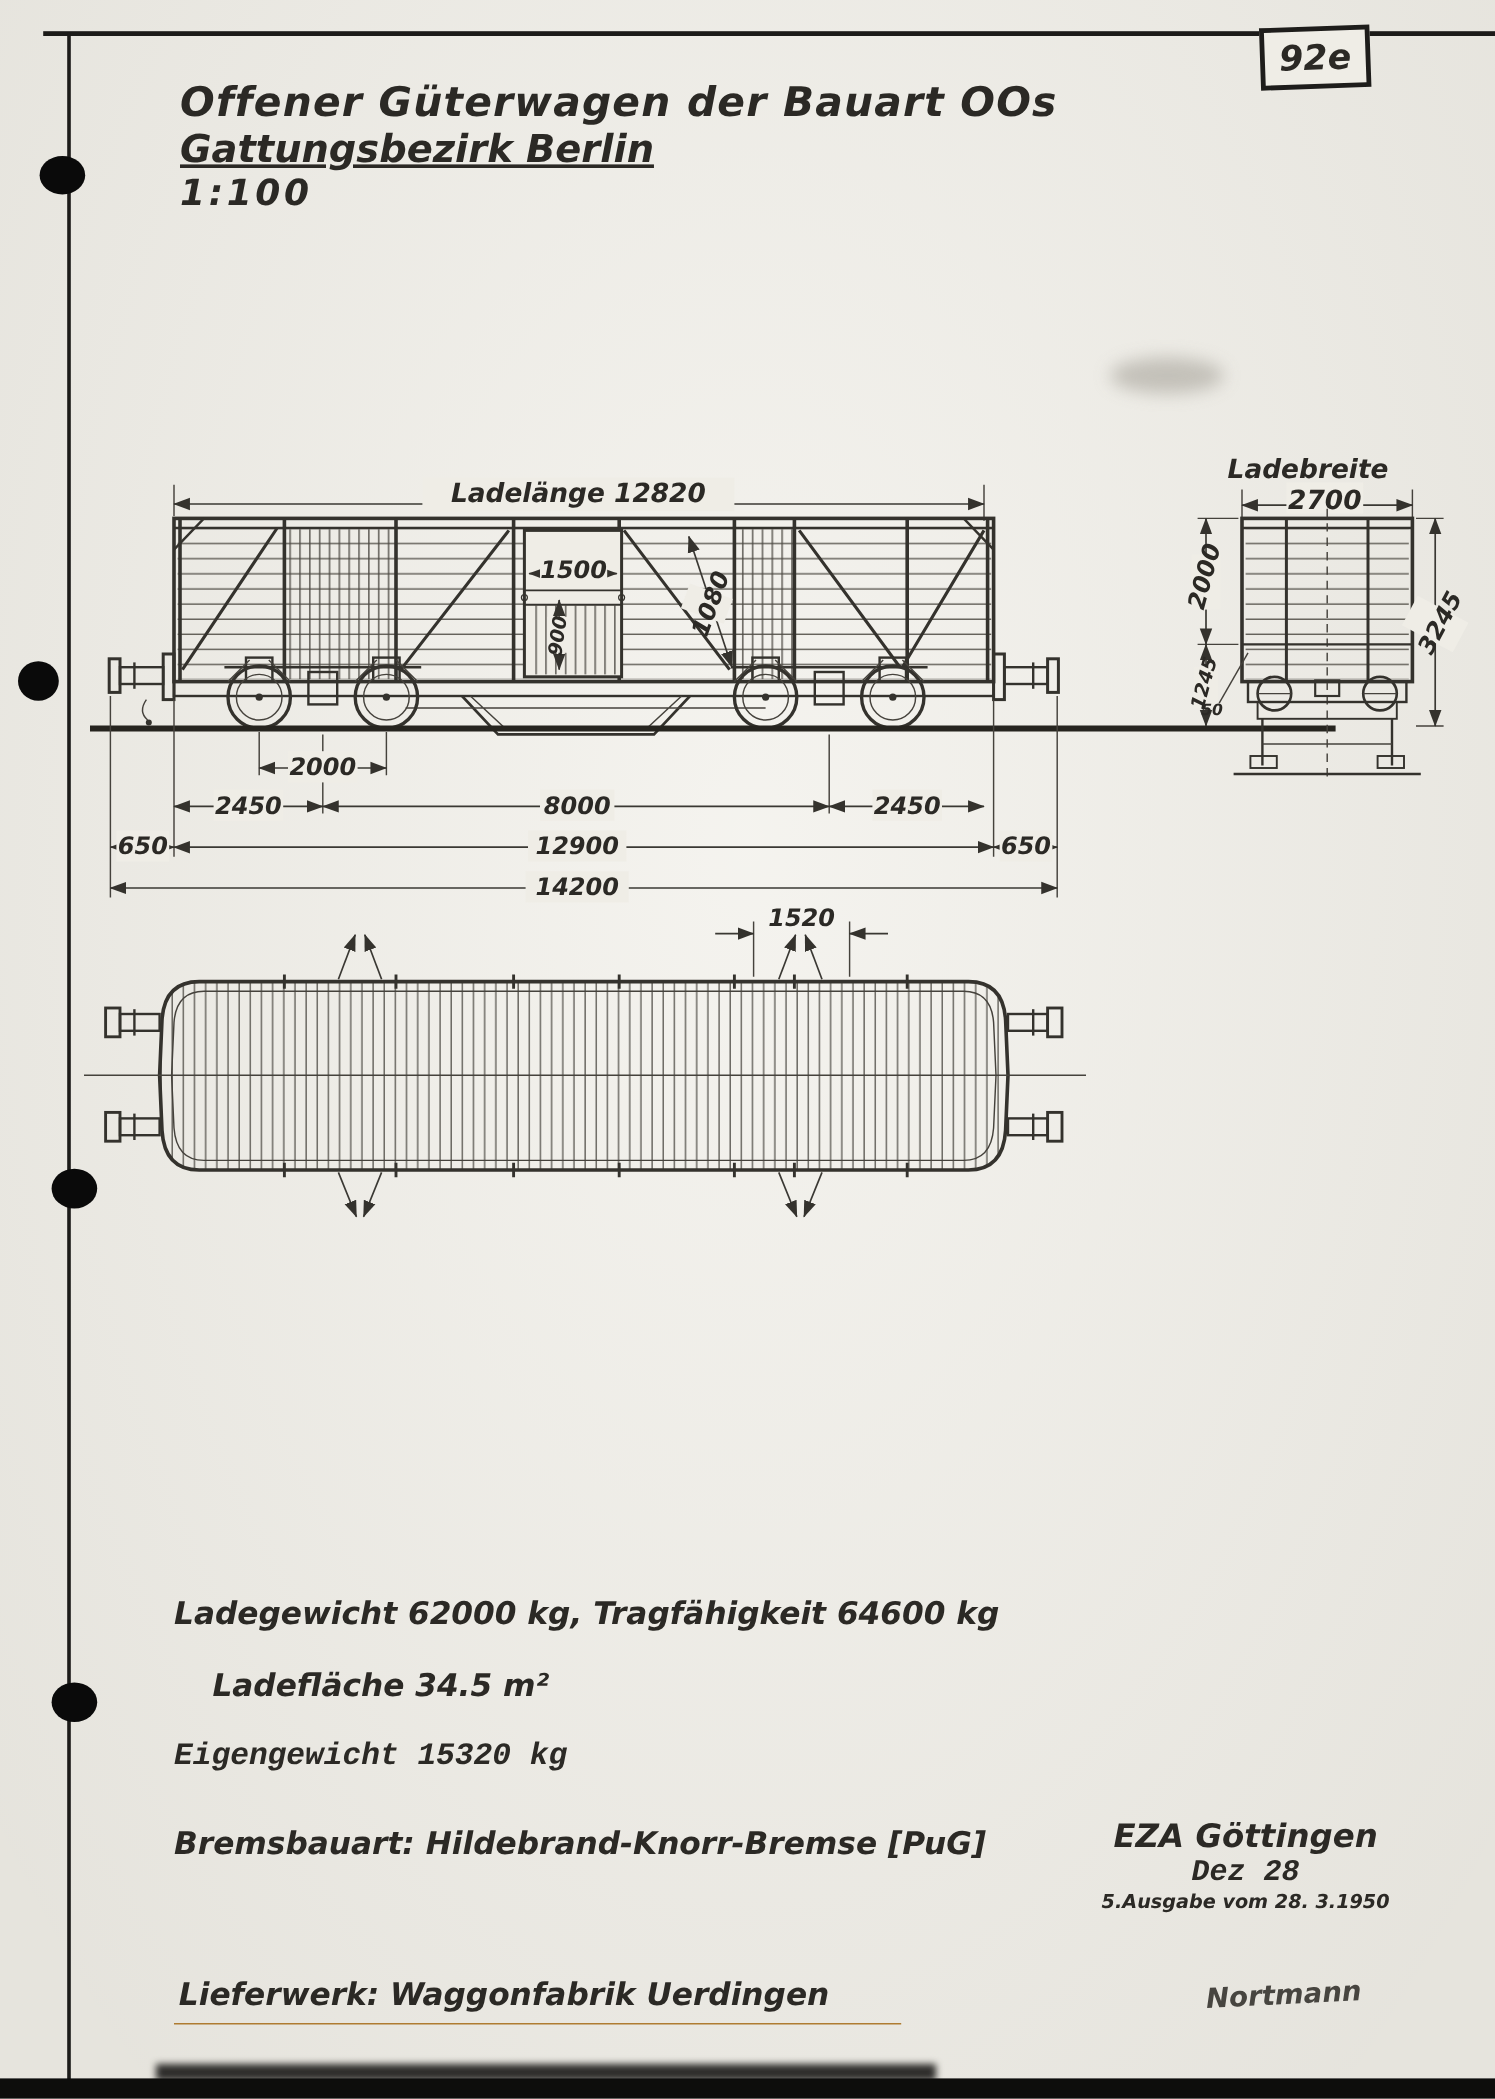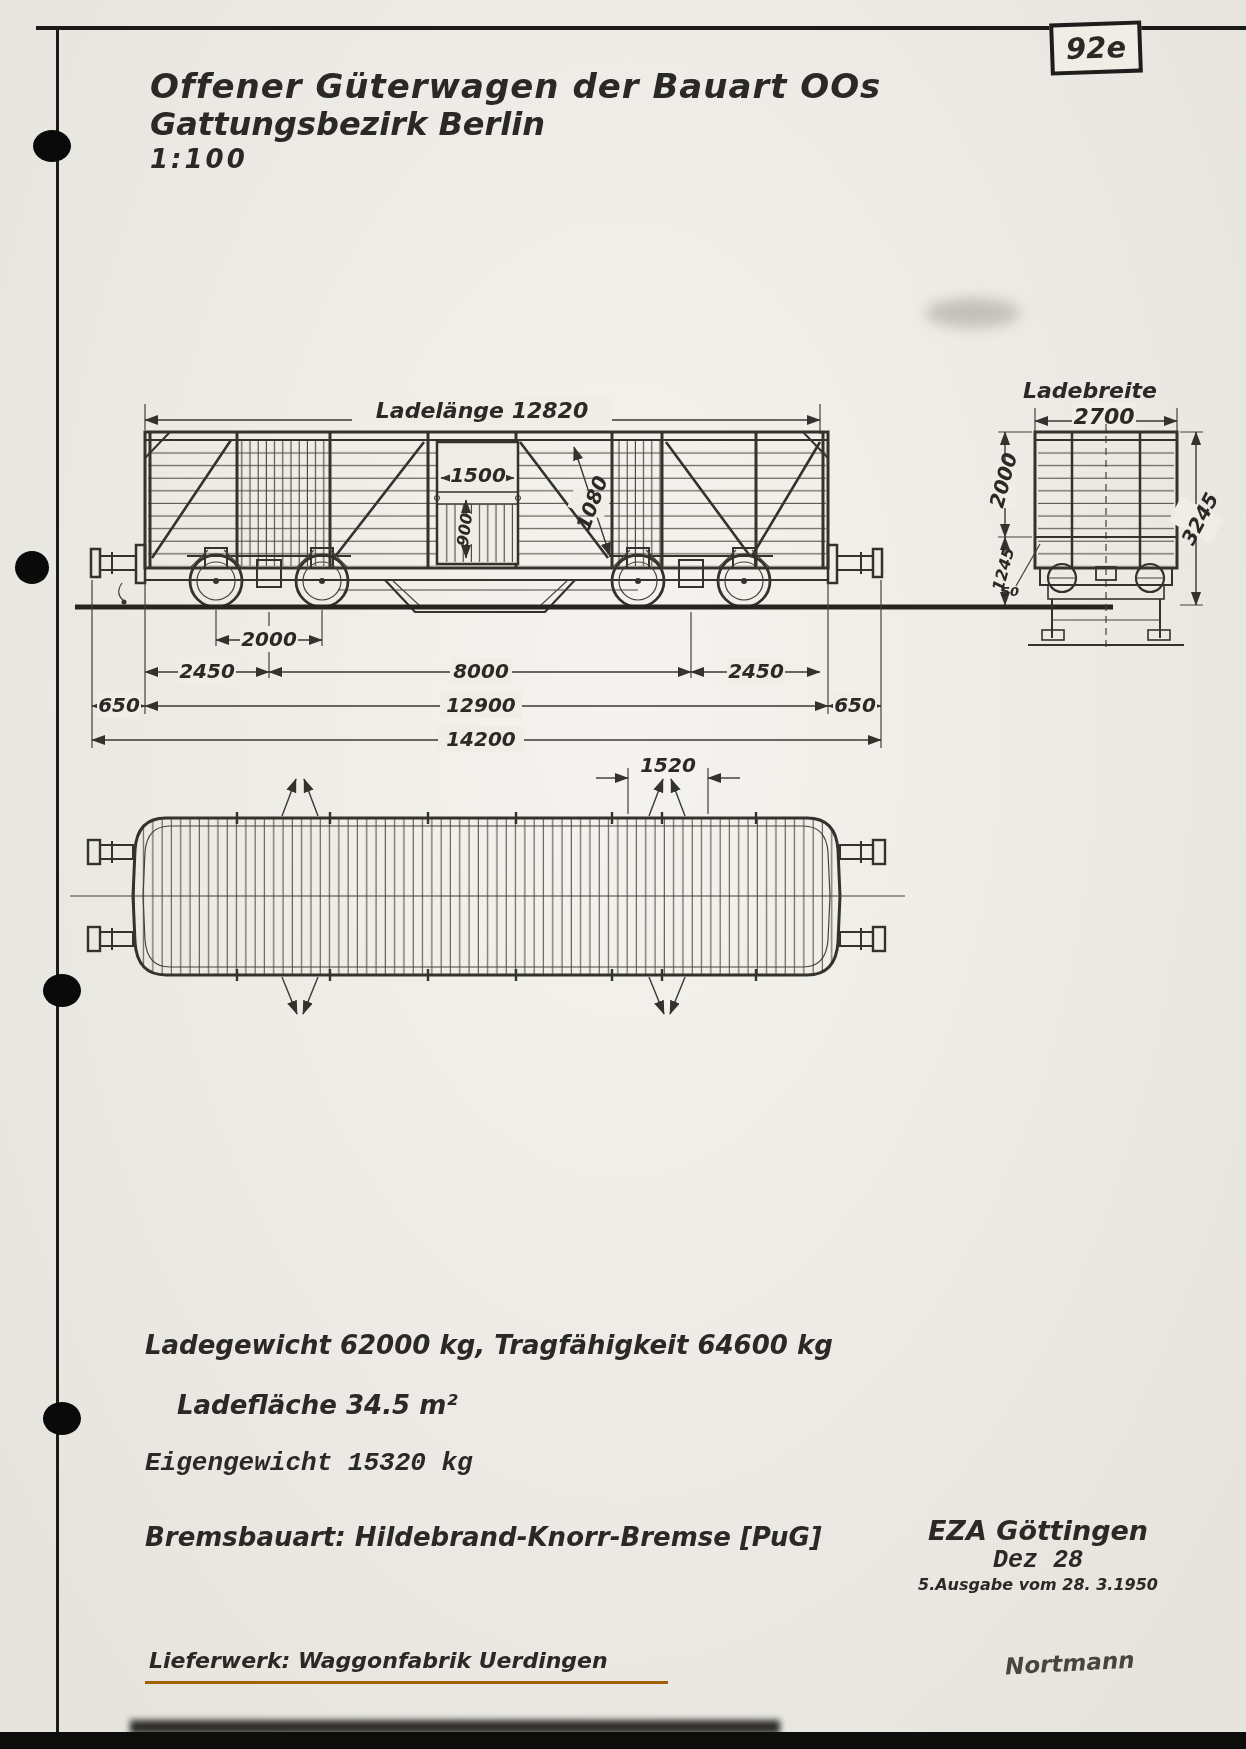--- a/index.html
+++ b/index.html
@@ -5,34 +5,34 @@
   html,body{margin:0;padding:0;}
   body{width:1246px;height:1749px;position:relative;overflow:hidden;
        background:#efede6;font-family:"DejaVu Sans",sans-serif;}
   .paper-noise{position:absolute;inset:0;
        background:radial-gradient(ellipse at 50% 40%, rgba(255,255,255,.35), rgba(0,0,0,.04) 90%);
        pointer-events:none;}
   .abs{position:absolute;}
   .handw{font-family:"DejaVu Sans",sans-serif;font-style:italic;font-weight:700;color:#2b2925;}
   .title-block{left:150px;top:66px;width:890px;text-align:left;line-height:1.18;}
   .t1{font-size:34px;letter-spacing:1px;}
-  .t2{font-size:32px;}
-  .t3{font-size:26px;letter-spacing:3px;}
+  .t2{font-size:32px;text-decoration:underline;}
+  .t3{font-size:30px;letter-spacing:3px;}
   .sheet-badge{left:1050px;top:22px;width:84px;height:44px;border:4px solid #1e1d1b;
        background:#efede6;display:flex;align-items:center;justify-content:center;
        font-size:29px;transform:rotate(-2deg);}
   .border-top{left:36px;top:26px;width:1210px;height:4px;background:#1c1b19;}
   .border-left{left:56px;top:27px;width:3px;height:1716px;background:#1c1b19;}
   .hole{background:#0a0a0a;border-radius:50%;}
   .specs{font-size:26px;}
   .eza{width:280px;text-align:center;}
   .eza-l1{font-size:27px;}
   .eza-l2{font-size:25px;font-family:Liberation Mono, monospace;}
   .eza-l3{font-size:16px;font-weight:600;}
-  .supplier{font-size:22px;border-bottom:3px solid #a16207;padding:0 60px 8px 4px;}
+  .supplier{font-size:26px;border-bottom:1px solid #a16207;padding:0 60px 8px 4px;}
   .signature{font-size:23px;font-weight:600;color:#474540;transform:rotate(-3deg);}
   .bottom-bar{left:0;top:1732px;width:1246px;height:17px;background:#0d0d0c;}
   .bottom-smear{left:130px;top:1720px;width:650px;height:14px;background:#2e2d2b;filter:blur(3px);}
   .smudge{left:925px;top:298px;width:95px;height:30px;background:#b9b6ae;border-radius:50%;filter:blur(7px);opacity:.8;}
   svg text{font-family:"DejaVu Sans",sans-serif;font-style:italic;font-weight:700;
        fill:#2b2925;font-size:20px;text-anchor:middle;}
   svg .lbl{font-size:22px;}
   svg .sm{font-size:13px;}
   svg .pr{fill:#efede6;stroke:none;}
   svg .ink{stroke:#34322d;fill:none;}

